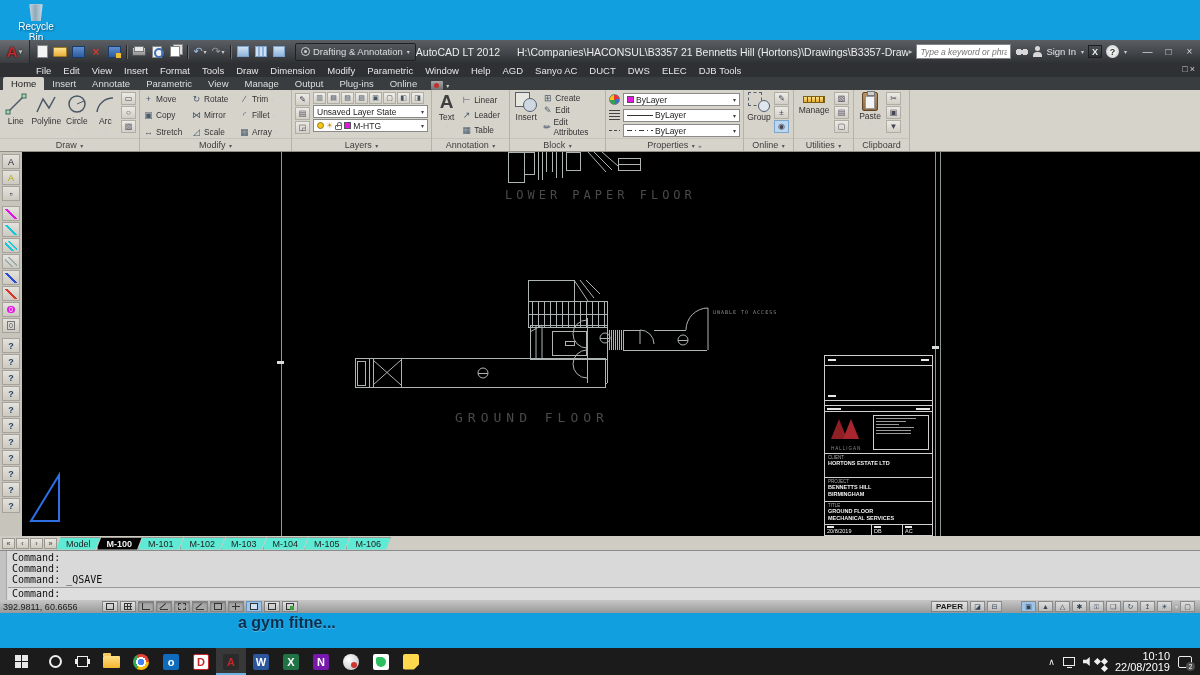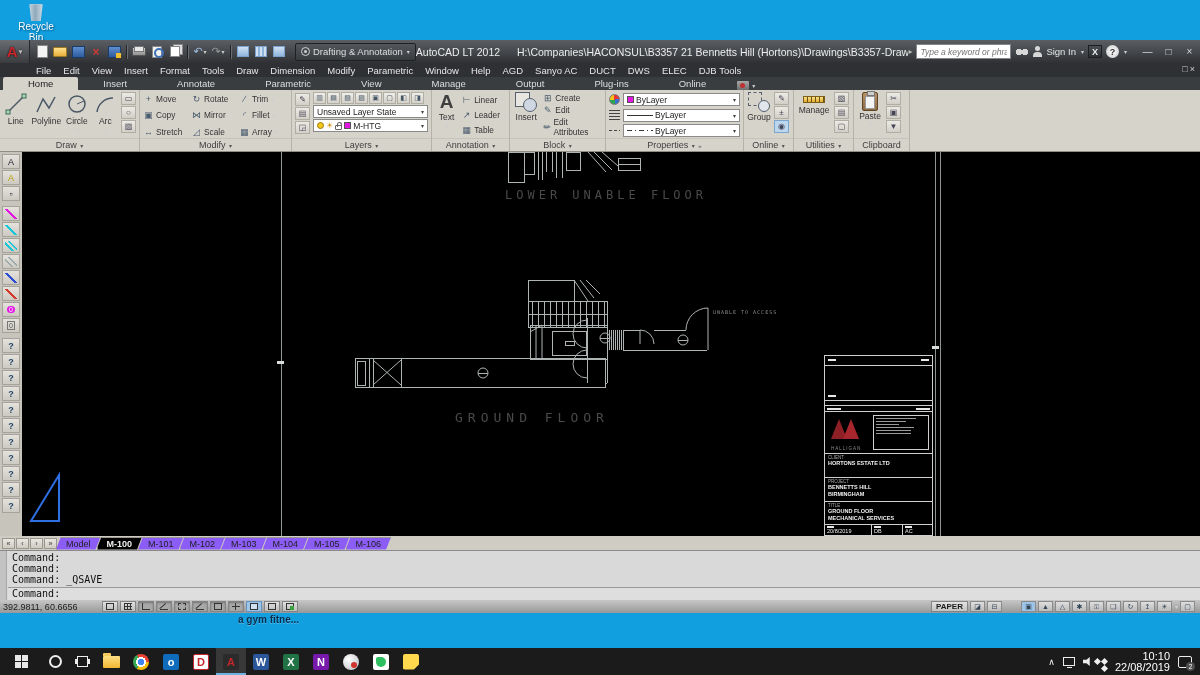--- a/index.html
+++ b/index.html
@@ -2,21 +2,21 @@
 <html><head>
 <meta charset="utf-8">
 <style>
   *{box-sizing:border-box;margin:0;padding:0}
   html,body{width:1200px;height:675px;overflow:hidden}
   body{position:relative;font-family:"Liberation Sans",sans-serif;background:#129fe0}
   
   .recycle{position:absolute;left:12px;top:2px;width:48px;text-align:center;color:#fff;font-size:10px;text-shadow:1px 1px 2px #04486e}
   .rb-icon{width:16px;height:19px;margin:0 auto;background:linear-gradient(90deg,#cfdde6,#8fa9ba 45%,#d6e2ea);clip-path:polygon(8% 12%,92% 12%,80% 100%,20% 100%);position:relative}
   .rb-icon::before{content:"";position:absolute;left:2px;top:0;right:2px;height:3px;background:#b9cad6}
-  .stray{position:absolute;left:238px;top:614px;font-size:10px;font-weight:bold;color:#0b2e4c;text-shadow:0 1px 0 rgba(255,255,255,.25)}
+  .stray{position:absolute;left:238px;top:614px;font-size:16px;font-weight:bold;color:#0b2e4c;text-shadow:0 1px 0 rgba(255,255,255,.25)}
   
   .acad{position:absolute;left:0;top:40px;width:1200px;height:573px;background:#d6d3cb}
   .titlebar{position:absolute;left:0;top:0;width:100%;height:23px;background:linear-gradient(#5b5f64,#2f3134);display:flex;align-items:center;color:#ddd}
   .alogo{width:30px;height:23px;display:flex;align-items:center;justify-content:center;font-weight:bold;font-size:15px;color:#c8262b;text-shadow:0 0 2px #000;background:linear-gradient(#6a6e73,#3a3c3f);border-right:1px solid #26282a}
   .alogo small{font-size:7px;color:#bbb;margin-left:1px}
   .qat{display:flex;align-items:center;gap:2px;padding:0 4px}
   .qi{width:16px;height:14px;position:relative;display:flex;align-items:center;justify-content:center;font-size:10px}
   .qi-new::before{content:"";width:9px;height:11px;background:#f4f4f4;border:1px solid #888}
   .qi-open::before{content:"";width:12px;height:8px;background:linear-gradient(#ffe08a,#e7af3c);border:1px solid #9c7b23;border-radius:1px}
   .qi-save::before,.qi-saveas::before{content:"";width:11px;height:10px;background:linear-gradient(#5f8fd0,#2c5c9e);border:1px solid #1c3c68}
@@ -49,21 +49,21 @@
   .ic-x{width:14px;height:13px;background:linear-gradient(#4c5055,#2c2e31);border:1px solid #1c1e20;color:#eee;font-size:9px;font-weight:bold;display:flex;align-items:center;justify-content:center}
   .ic-help{width:13px;height:13px;border-radius:50%;background:radial-gradient(#fefefe,#c9c9c9);color:#333;font-size:9px;font-weight:bold;display:flex;align-items:center;justify-content:center}
   .winctl{display:flex;margin-left:6px}
   .wbtn{width:21px;height:17px;display:flex;align-items:center;justify-content:center;color:#d8d8d8;font-size:10px}
   
   .menubar{position:absolute;left:0;top:23px;width:100%;height:14px;background:#2e3033;display:flex;align-items:center;padding-left:30px;color:#e6e6e6;font-size:9.5px}
   .menubar [data-name^="menu-"]{padding:0 6px;cursor:default}
   .mwc{margin-left:auto;display:flex;gap:2px;padding-right:3px;color:#cfcfcf;font-size:9px}
   
   .ribbontabs{position:absolute;left:0;top:37px;width:100%;height:13px;background:#3a3d40;display:flex;align-items:flex-end;padding-left:3px;font-size:9.5px;color:#dedede}
-  .ribbontabs [data-name^="ribbon-tab-"]{padding:0 25px;height:13px;line-height:13px}
+  .ribbontabs [data-name^="ribbon-tab-"]{padding:0 8px;height:13px;line-height:13px}
   .ribbontabs .active{background:#d6d3cb;color:#1b1b1b;border-radius:2px 2px 0 0}
   .rtab-extra{display:flex;align-items:center;gap:2px;margin-left:6px}
   .rtab-extra .cam{width:12px;height:9px;background:linear-gradient(#a8a8a8,#6f6f6f);border-radius:1px;position:relative}
   .rtab-extra .cam::before{content:"";position:absolute;left:3px;top:2px;width:5px;height:5px;border-radius:50%;background:#c03030}
   
   .ribbon{position:absolute;left:0;top:50px;width:100%;height:62px;background:#d6d3cb;display:flex;border-bottom:1px solid #8f8d86}
   .panel{height:100%;display:flex;flex-direction:column;border-right:1px solid #b5b2aa}
   .pbody{flex:1;display:flex;padding:2px 3px 0;gap:3px}
   .plabel{height:13px;font-size:9px;color:#3e3e3e;text-align:center;line-height:12px;border-top:1px solid #c6c3bb}
   .plabel .dar{color:#555}
@@ -152,21 +152,21 @@
   .tb-sec .cap{font-size:4.5px;color:#aaa}
   .tb-sec .val{font-size:5.5px;font-weight:bold;color:#f0f0f0;line-height:6.5px}
   .tb-bottom{flex:1;display:flex}
   .tb-cell{border-right:1px solid #cfcfcf;display:flex;align-items:flex-end;padding:1px 2px;font-size:5.5px;color:#eee;position:relative}
   .tb-cell::before{content:"";position:absolute;left:2px;top:1px;width:7px;height:2px;background:#e8e8e8}
   .tb-cell:last-child{border-right:none}
   
   .laytabs{position:absolute;left:0;top:496px;width:100%;height:14px;background:#cfccc4;display:flex;align-items:center;font-size:9px;padding-left:2px}
   .lnav{display:flex;gap:1px;margin-right:3px}
   .lnavb{width:13px;height:11px;border:1px solid #9a978f;background:linear-gradient(#e9e7e1,#cfccc4);font-size:7px;line-height:9px;text-align:center;color:#333}
-  .laytabs [data-name^="layout-tab-"]{padding:0 9px;height:13px;line-height:12px;background:#8b5cf6;border:1px solid #9a978f;border-bottom:none;color:#222;clip-path:polygon(5px 0,100% 0,calc(100% - 5px) 100%,0 100%);margin-left:-4px}
+  .laytabs [data-name^="layout-tab-"]{padding:0 9px;height:13px;line-height:12px;background:#5eead4;border:1px solid #9a978f;border-bottom:none;color:#222;clip-path:polygon(5px 0,100% 0,calc(100% - 5px) 100%,0 100%);margin-left:-4px}
   .laytabs .active{background:#000000;color:#f0f0f0;font-weight:bold}
   
   .cmd{position:absolute;left:0;top:510px;width:100%;height:50px;background:#d9d9d9;border-top:1px solid #8a8a8a;font-family:"DejaVu Sans Mono",monospace;font-size:10px;color:#111}
   .cmd-gutter{position:absolute;left:0;top:0;width:7px;height:100%;background:#c2c2c2;border-right:1px solid #a8a8a8}
   .cmd-hist{position:absolute;left:8px;top:1px;right:0}
   .cmd-hist div{height:11px;line-height:11px;padding-left:4px}
   .cmd-input{position:absolute;left:8px;right:0;bottom:0;height:13px;border-top:1px solid #9a9a9a;line-height:12px;padding-left:4px;background:#dedede}
   
   .status{position:absolute;left:0;top:560px;width:100%;height:13px;background:linear-gradient(#c6c6c6,#989898);display:flex;align-items:center;padding:0 3px;gap:2px;font-size:9px;color:#1b1b1b}
   .coords{width:97px;font-size:9px}
@@ -695,21 +695,21 @@
       </g>
       <text x="691" y="162" font-size="5" fill="#8a8a8a" letter-spacing="1" font-family="DejaVu Sans Mono, monospace" data-name="unable-to-access-label">UNABLE TO ACCESS</text>
     </svg>
 
     <div class="vline" style="left:259px" data-name="viewport-border-left"></div>
     <div class="vgrip" style="left:255px;top:209px" data-name="viewport-grip"></div>
     <div class="vline" style="left:913px" data-name="viewport-border-right"></div>
     <div class="vline" style="left:918px" data-name="sheet-edge-line"></div>
     <div class="vgrip" style="left:910px;top:194px" data-name="viewport-grip"></div>
 
-    <div class="cadlbl lbl-lower" data-name="lower-ground-floor-label">LOWER UNABLE FLOOR</div>
+    <div class="cadlbl lbl-lower" data-name="lower-ground-floor-label">LOWER PAPER FLOOR</div>
     <div class="cadlbl lbl-ground" data-name="ground-floor-label">GROUND FLOOR</div>
 
     <svg class="ucs" width="34" height="54" data-name="ucs-icon">
       <polygon points="3,51 31,51 31,5" fill="none" stroke="#2f6fe4" stroke-width="2"></polygon>
       <line x1="3" y1="51" x2="22" y2="20" stroke="#2f6fe4" stroke-width="1"></line>
     </svg>
 
     <div class="tblock" data-name="title-block">
       <div class="tb-rev" data-name="revision-table">
         <span class="tb-tick" style="left:3px;top:3px"></span>

